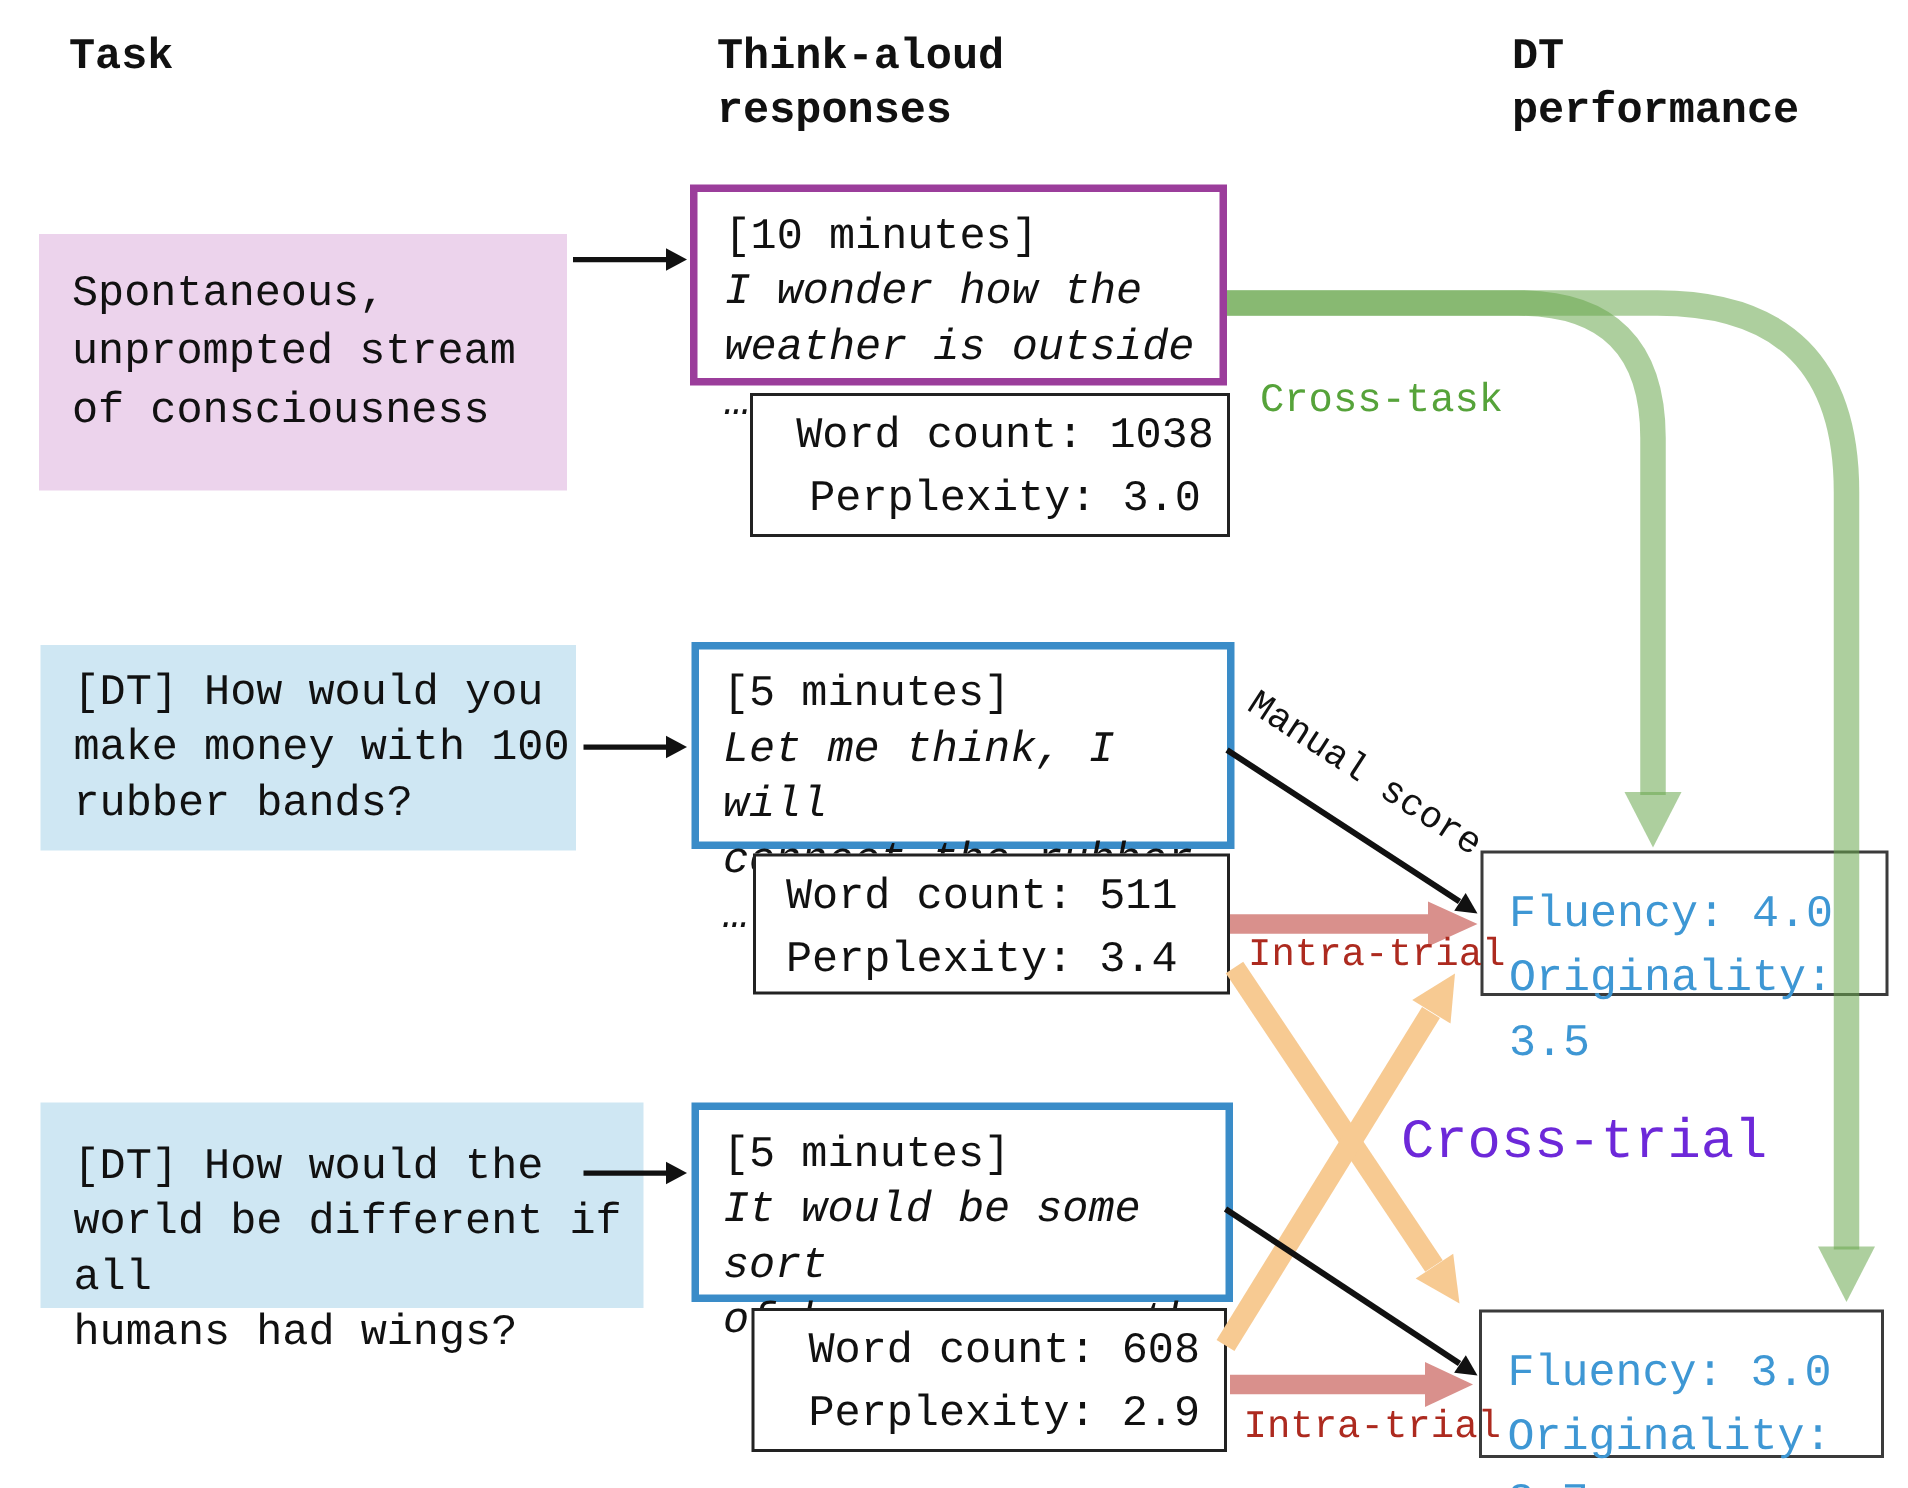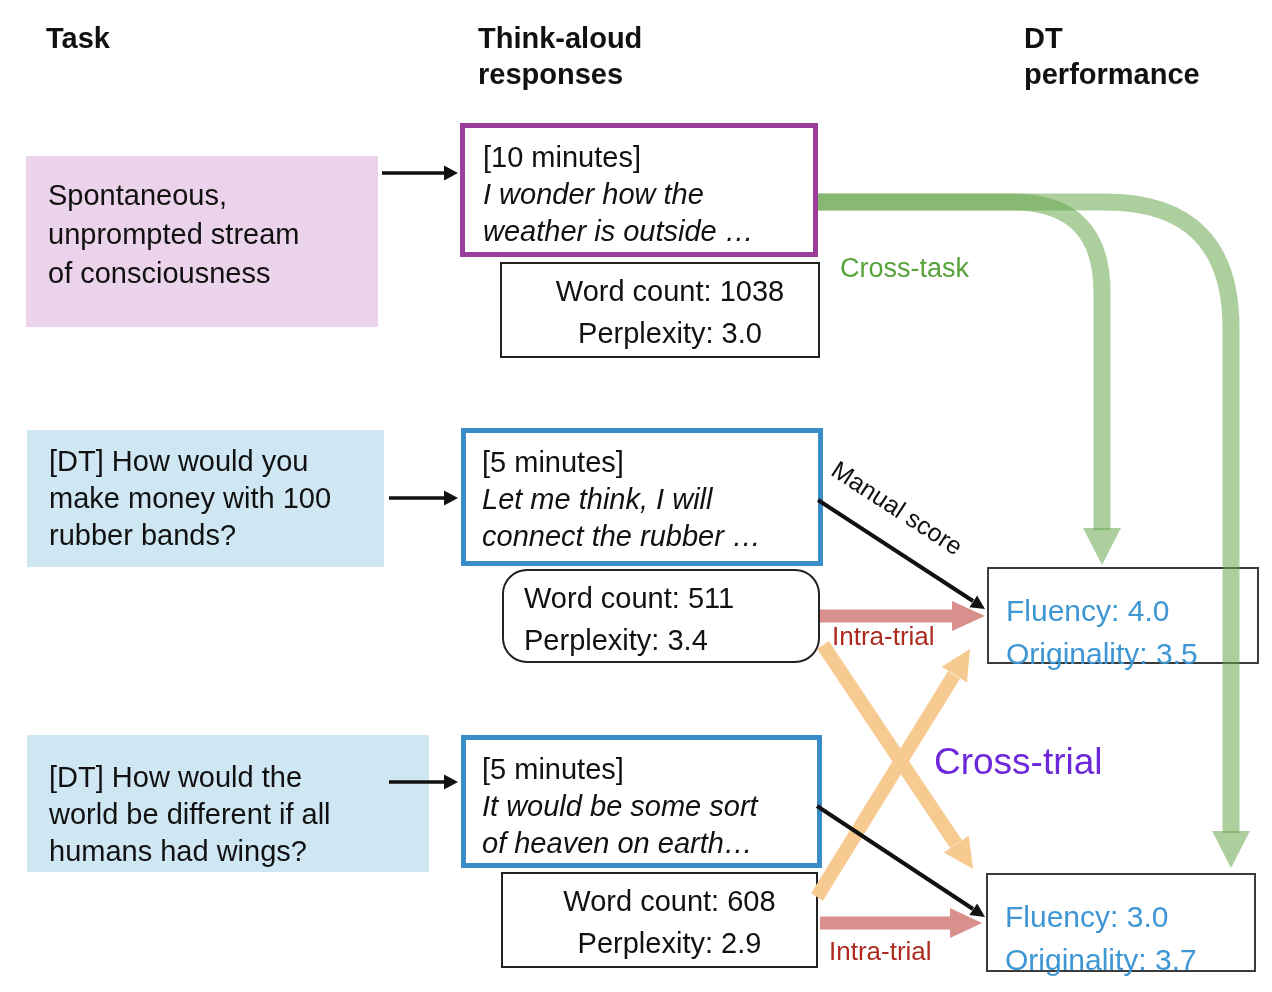--- a/index.html
+++ b/index.html
@@ -1,18 +1,18 @@
 <!DOCTYPE html>
 <html><head>
 <meta charset="utf-8">
 <style>
   html,body{margin:0;padding:0;background:#ffffff;}
   #canvas{
     position:relative;width:1272px;height:992px;background:#ffffff;overflow:hidden;
-    font-family:Liberation Sans, sans-serif;color:#111;
+    font-family:Liberation Mono, monospace;color:#111;
   }
   .abs{position:absolute;box-sizing:border-box;}
   .hdr{font-weight:bold;font-size:29px;line-height:36px;white-space:pre-line;z-index:2;}
   .task-box{
     font-size:29px;line-height:39px;white-space:pre-line;
     padding:20px 0 0 22px;z-index:1;
   }
   .resp-box{
     background:#fff;font-size:29px;line-height:37px;
     padding:11px 0 0 16px;z-index:1;
@@ -30,21 +30,21 @@
   svg.overlay{position:absolute;left:0;top:0;z-index:5;pointer-events:none;}
 </style>
 </head>
 <body>
 
 <div id="canvas">
 
   <div class="abs hdr" style="left:46px;top:20px;">Task</div>
   <div class="abs hdr" style="left:478px;top:20px;">Think-aloud
 responses</div>
-  <div class="abs hdr" style="left:1008px;top:20px;margin-left:16px;">DT
+  <div class="abs hdr" style="left:1008px;top:20px;">DT
 performance</div>
 
   <div class="abs task-box" style="left:26px;top:156px;width:352px;height:171px;background:#ecd3ec;">Spontaneous,
 unprompted stream
 of consciousness</div>
   <div class="abs task-box" style="left:27px;top:430px;width:357px;height:137px;background:#cfe7f3;padding-top:13px;line-height:37px;">[DT] How would you
 make money with 100
 rubber bands?</div>
   <div class="abs task-box" style="left:27px;top:735px;width:402px;height:137px;background:#cfe7f3;padding-top:24px;line-height:37px;">[DT] How would the
 world be different if all
@@ -63,21 +63,21 @@
   <div class="abs resp-box" style="left:461px;top:735px;width:361px;height:133px;border:5px solid #3a8cc8;">
     <div class="duration">[5 minutes]</div>
     <div class="quote">It would be some sort
 of heaven on earth…</div>
   </div>
 
   <div class="abs stats-box" style="left:500px;top:262px;width:320px;height:96px;text-align:center;">
     <div>Word count: 1038</div>
     <div>Perplexity: 3.0</div>
   </div>
-  <div class="abs stats-box" style="left:502px;top:569px;width:318px;height:94px;border-radius:25px;">
+  <div class="abs stats-box" style="left:502px;top:569px;width:318px;height:94px;">
     <div>Word count: 511</div>
     <div>Perplexity: 3.4</div>
   </div>
   <div class="abs stats-box" style="left:501px;top:872px;width:317px;height:96px;text-align:center;">
     <div>Word count: 608</div>
     <div>Perplexity: 2.9</div>
   </div>
 
   <div class="abs perf-box" style="left:987px;top:567px;width:272px;height:97px;">
     <div>Fluency: 4.0</div>

